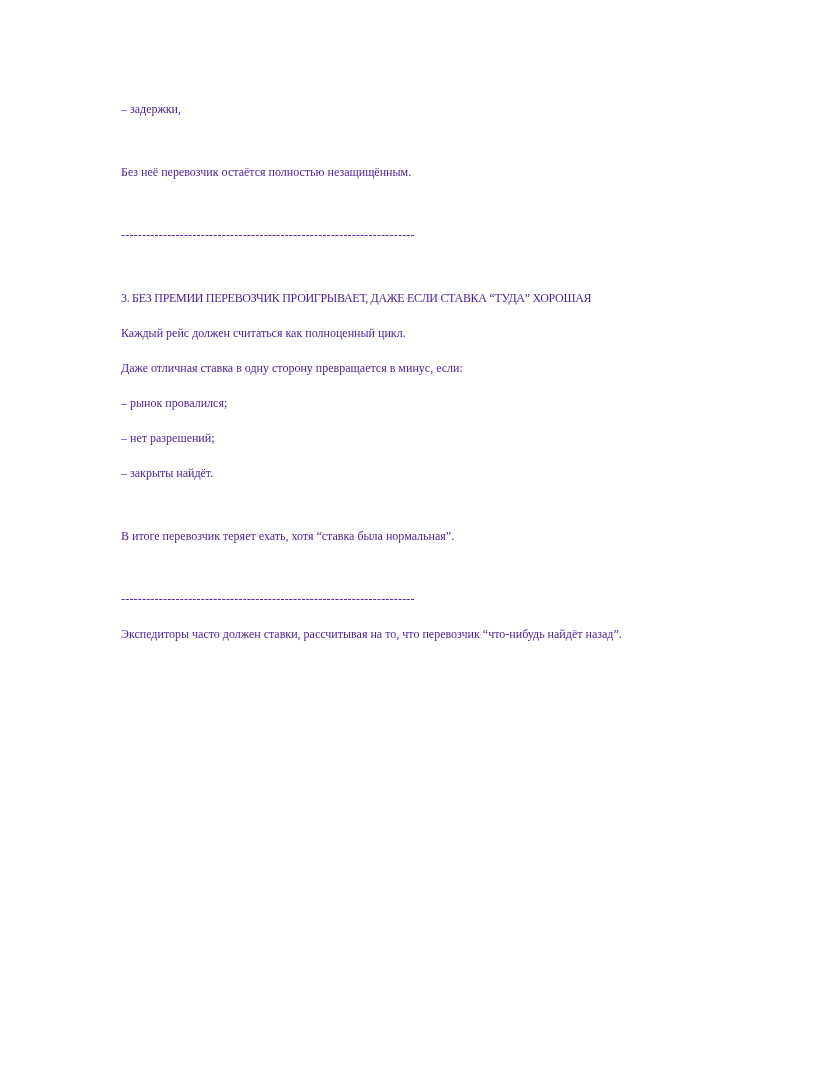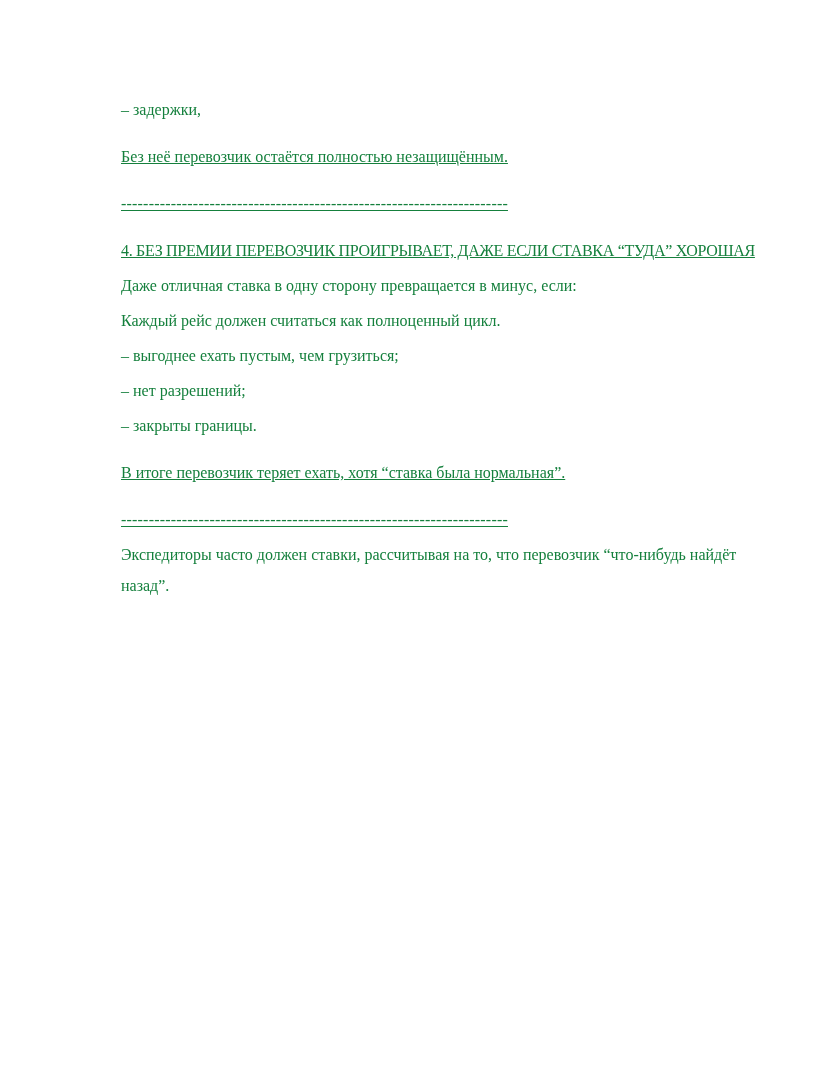--- a/index.html
+++ b/index.html
@@ -12,54 +12,53 @@
     height: 1079px;
     overflow: hidden;
   }
   .page {
     box-sizing: border-box;
     width: 834px;
     height: 1079px;
     padding: 94px 97px 0 121px;
     background: #ffffff;
     font-family: "Liberation Serif", "DejaVu Serif", serif;
-    font-size: 16px;
+    font-size: 12px;
     line-height: 31px;
-    color: #15803d;
+    color: #4c1d95;
   }
   .content {
     width: 616px;
   }
   .block {
     margin: 0 0 4px 0;
   }
   .gap {
-    margin-top: 16px;
-    text-decoration: underline;
+    margin-top: 32px;
   }
   .heading {
     white-space: nowrap;
     letter-spacing: -0.3px;
   }
   .separator {
     white-space: nowrap;
     letter-spacing: 0.2px;
   }
 </style>
 </head>
 <body>
 
 <div class="page">
   <div class="content">
     <p class="block">– задержки,</p>
     <p class="block gap">Без неё перевозчик остаётся полностью незащищённым.</p>
     <p class="block gap separator">----------------------------------------------------------------------</p>
-    <p class="block gap heading">4. БЕЗ ПРЕМИИ ПЕРЕВОЗЧИК ПРОИГРЫВАЕТ, ДАЖЕ ЕСЛИ СТАВКА “ТУДА” ХОРОШАЯ</p>
+    <p class="block gap heading">3. БЕЗ ПРЕМИИ ПЕРЕВОЗЧИК ПРОИГРЫВАЕТ, ДАЖЕ ЕСЛИ СТАВКА “ТУДА” ХОРОШАЯ</p>
+    <p class="block">Каждый рейс должен считаться как полноценный цикл.</p>
     <p class="block">Даже отличная ставка в одну сторону превращается в минус, если:</p>
-    <p class="block">Каждый рейс должен считаться как полноценный цикл.</p>
-    <p class="block">– выгоднее ехать пустым, чем грузиться;</p>
+    <p class="block">– рынок провалился;</p>
     <p class="block">– нет разрешений;</p>
-    <p class="block">– закрыты границы.</p>
+    <p class="block">– закрыты найдёт.</p>
     <p class="block gap">В итоге перевозчик теряет ехать, хотя “ставка была нормальная”.</p>
     <p class="block gap separator">----------------------------------------------------------------------</p>
     <p class="block">Экспедиторы часто должен ставки, рассчитывая на то, что перевозчик “что-нибудь найдёт назад”.</p>
   </div>
 </div>
 
 </body></html>

